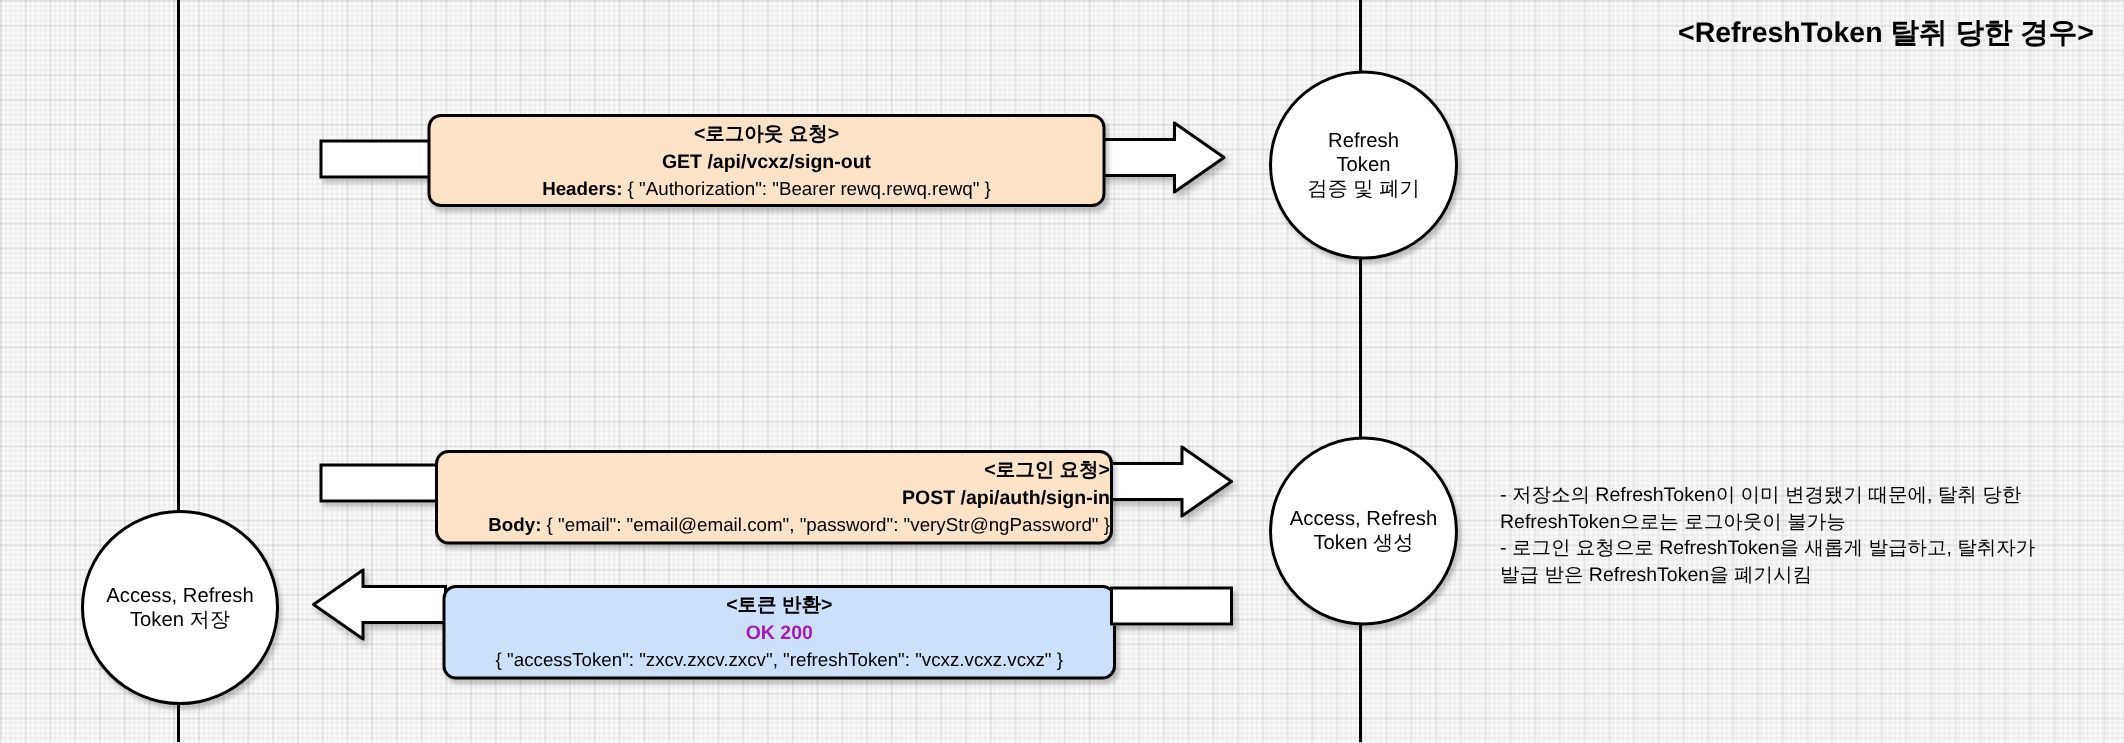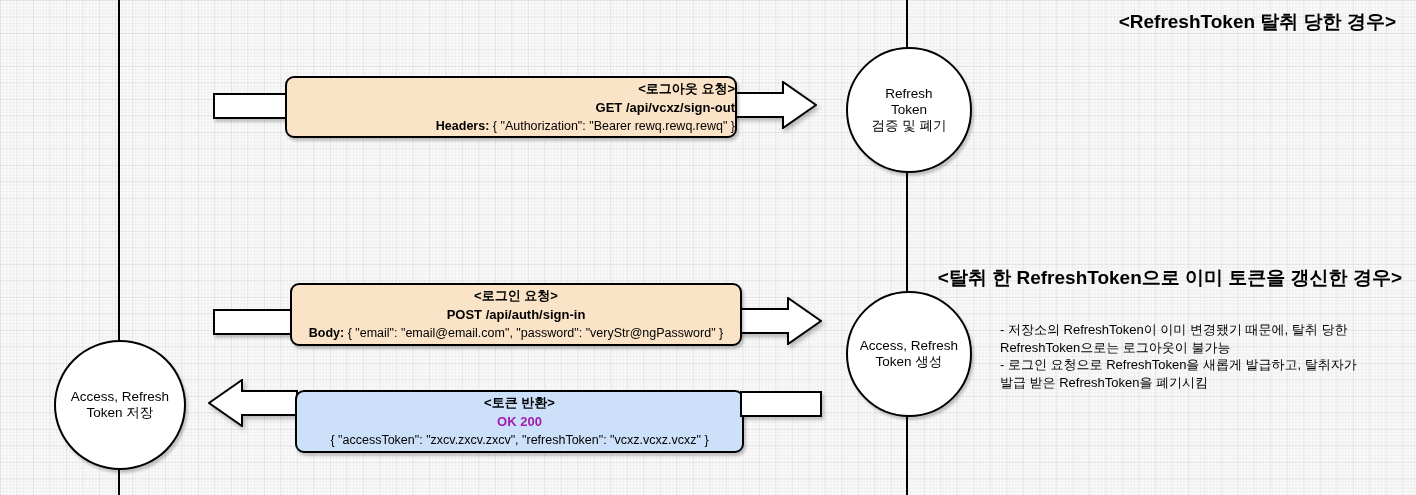--- a/index.html
+++ b/index.html
@@ -20,22 +20,22 @@
 
   .title{position:absolute;font-weight:bold;font-size:19px;white-space:nowrap;}
   .t1{top:9px;right:20px;}
   .t2{top:265px;right:14px;}
 
   .msgbox{
     position:absolute;border:2px solid #000;border-radius:9px;
     display:flex;flex-direction:column;justify-content:center;align-items:center;
     box-shadow:2px 3px 3px rgba(0,0,0,0.22);text-align:center;line-height:19px;
   }
-  #box-signout{left:285px;top:76px;width:448px;height:58px;align-items:flex-end;}
-  #box-signin{left:290px;top:283px;width:448px;height:59px;}
+  #box-signout{left:285px;top:76px;width:448px;height:58px;}
+  #box-signin{left:290px;top:300px;width:448px;height:59px;align-items:flex-end;}
   #box-token{left:295px;top:390px;width:445px;height:59px;}
   .bl{font-size:13px;}
   .bold{font-weight:bold;}
   .small{font-size:12.5px;}
 
   .circle{
     position:absolute;background:#fff;border:2px solid #000;border-radius:50%;
     display:flex;align-items:center;justify-content:center;text-align:center;
     font-size:13.5px;line-height:16px;white-space:pre-line;
     box-shadow:2px 3px 3px rgba(0,0,0,0.22);
@@ -63,21 +63,20 @@
 </style>
 </head>
 <body>
 
 <div class="canvas">
 
   <div class="lifeline" id="ll-left"></div>
   <div class="lifeline" id="ll-right"></div>
 
   <div class="title t1">&lt;RefreshToken 탈취 당한 경우&gt;</div>
-  <div class="title t2">&lt;탈취 한 RefreshToken으로 이미 토큰을 갱신한 경우&gt;</div>
 
   <div class="tailrect" id="tail-1"></div>
   <svg class="arrowsvg" id="arr-1" width="86" height="48">
     <polygon points="0,12 52,12 52,1 85,24 52,47 52,36 0,36" fill="#ffffff" stroke="#000000" stroke-width="2"></polygon>
   </svg>
   <div class="msgbox" id="box-signout" style="background-color: rgb(250, 227, 199);">
     <div class="bl bold">&lt;로그아웃 요청&gt;</div>
     <div class="bl bold">GET /api/vcxz/sign-out</div>
     <div class="bl small"><b>Headers:</b><span> { "Authorization": "Bearer rewq.rewq.rewq" }</span></div>
   </div>

